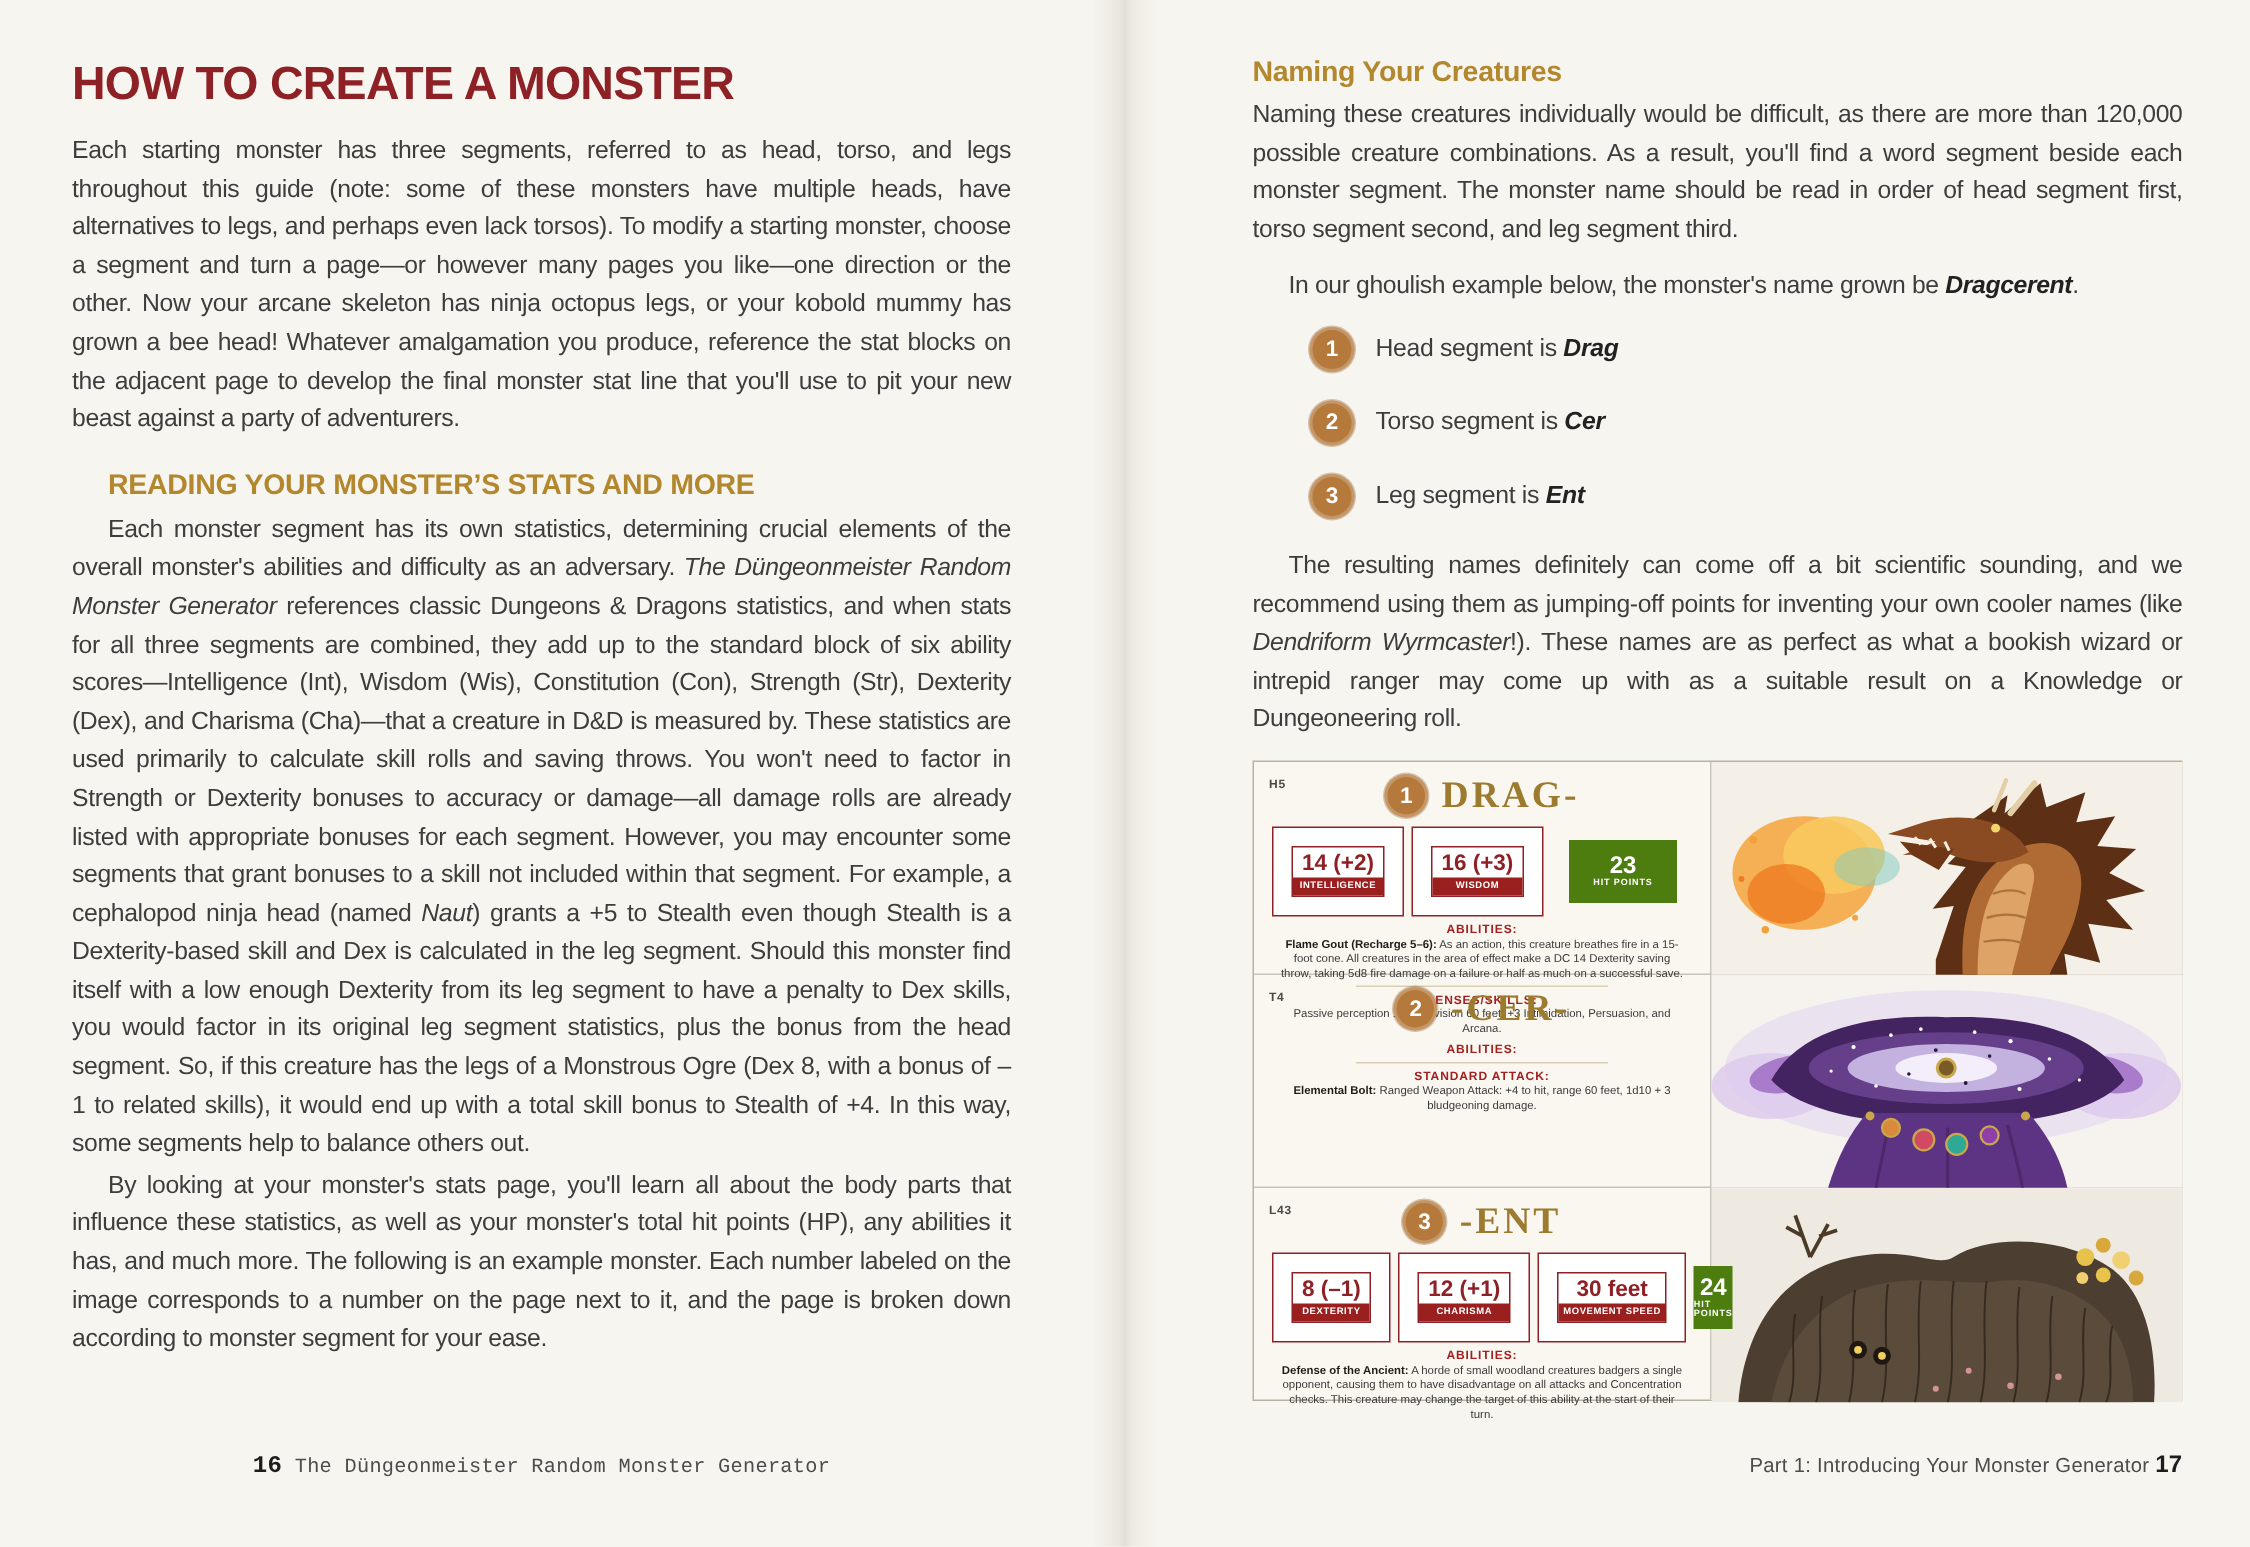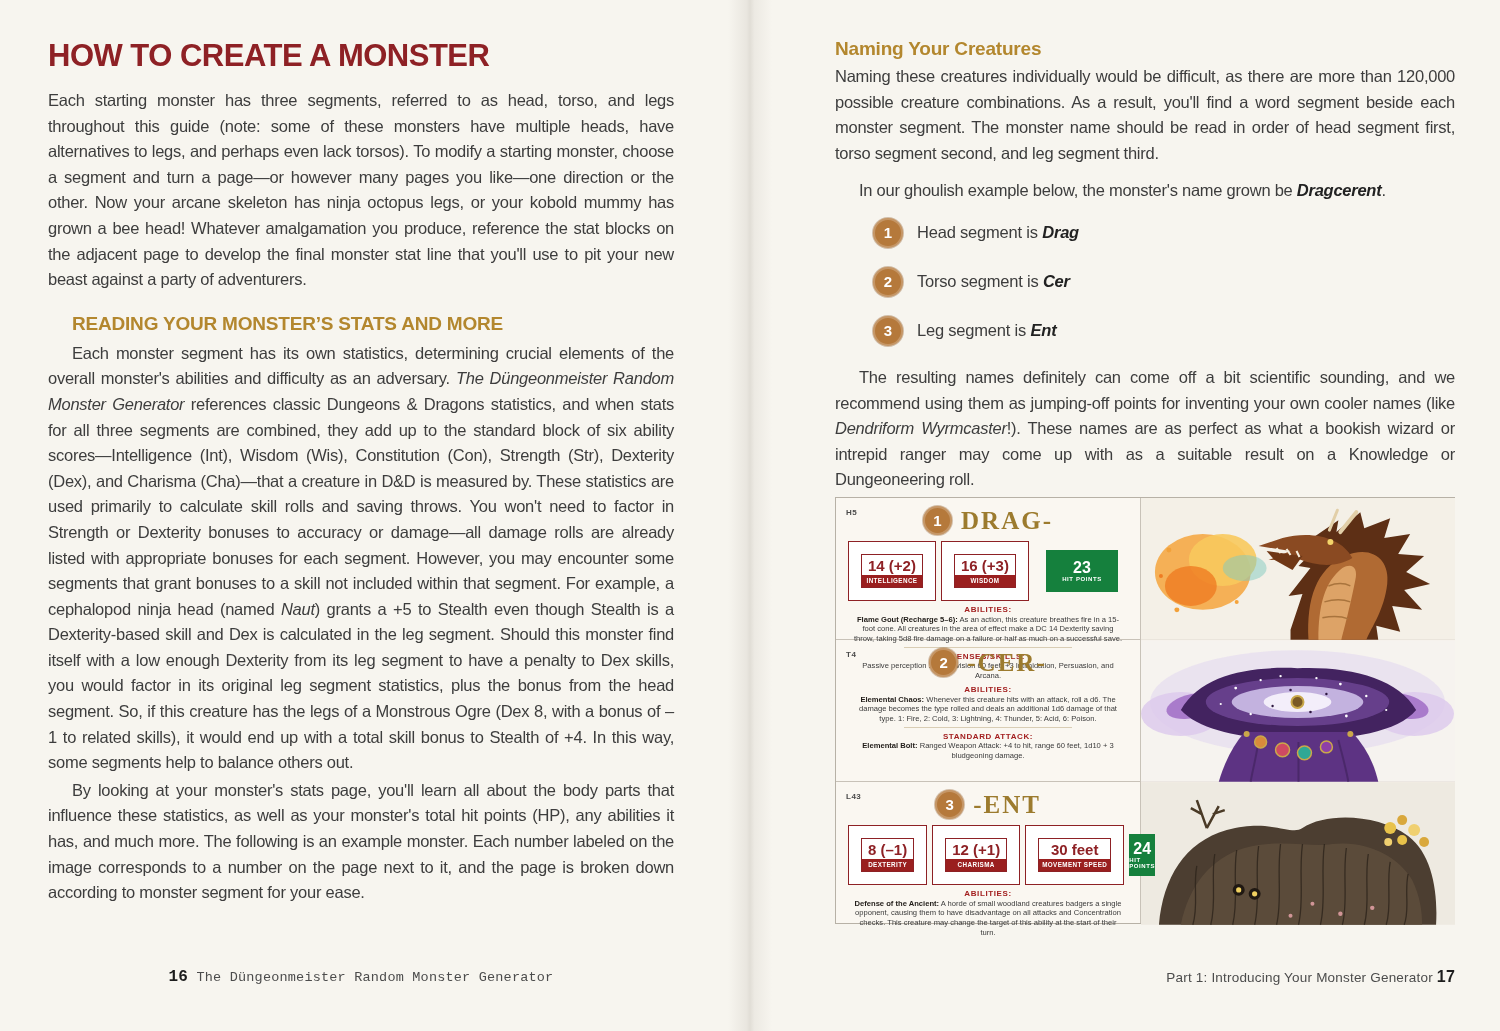--- a/index.html
+++ b/index.html
@@ -21,37 +21,37 @@
   p.body.indent{text-indent:24px;}
   .run-i{font-style:italic;}
   .run-bi{font-style:italic;font-weight:bold;color:#222;}
   .bullets{margin:14px 0 6px 38px;}
   .bullet{display:flex;align-items:center;margin-bottom:19px;}
   .ncircle{width:30px;height:30px;border-radius:50%;background:#b5793b;color:#fff;
     display:flex;align-items:center;justify-content:center;font-weight:bold;font-size:15px;flex:0 0 30px;
     box-shadow:inset 0 0 0 2px rgba(255,255,255,.22), 0 0 0 1px rgba(140,90,40,.35);}
   .bullet .btext{margin-left:14px;font-size:16.5px;letter-spacing:-.2px;}
   
-  .example-box{margin-top:4px;width:620px;height:427px;border:1px solid #b7b1a6;background:#faf7f1;
+  .example-box{margin-top:14px;width:620px;height:427px;border:1px solid #b7b1a6;background:#faf7f1;
     display:flex;box-sizing:border-box;}
   .stats-col{width:304px;flex:0 0 304px;}
   .art-col{flex:1;border-left:1px solid #c8c2b8;background:#f4f0e7;}
   .srow{position:relative;height:142px;box-sizing:border-box;border-bottom:1px solid #c8c2b8;padding:5px 8px 0 8px;}
   .srow:last-child,.aband:last-child{border-bottom:none;}
   .scode{position:absolute;left:10px;top:10px;font-size:8px;font-weight:bold;color:#4a4a4a;letter-spacing:.5px;}
   .rowhead{display:flex;align-items:center;justify-content:center;gap:9px;height:36px;}
   .rowhead .ncircle{width:29px;height:29px;font-size:15px;flex:0 0 29px;}
   .bname{font-family:"Liberation Serif",serif;font-weight:bold;font-size:25px;color:#9c7b2e;letter-spacing:2px;}
   .statsline{display:flex;align-items:center;gap:5px;margin:2px 0 0 4px;}
   .statbox{border:1px solid #8e2125;background:#fff;padding:12px;}
   .statbox .inner{border:1px solid #8e2125;}
   .statbox .val{font-size:15px;font-weight:bold;color:#8e2125;text-align:center;padding:2px 6px 1px 6px;white-space:nowrap;}
   .statbox .lbl{background:#9a1f1f;color:#fff;font-size:6.3px;font-weight:bold;text-align:center;
     letter-spacing:.4px;padding:2.5px 3px;white-space:nowrap;}
-  .hpbox{margin-left:auto;margin-right:14px;width:72px;height:42px;background:#15803d;color:#fff;
+  .hpbox{margin-left:auto;margin-right:14px;width:72px;height:42px;background:#4d7c0f;color:#fff;
     display:flex;flex-direction:column;align-items:center;justify-content:center;}
   .hpbox .hpv{font-size:16px;font-weight:bold;line-height:17px;}
   .hpbox .hpl{font-size:6px;font-weight:bold;letter-spacing:.6px;}
   .abil{margin-top:4px;text-align:center;font-size:7.6px;line-height:9.7px;color:#3a3a3a;padding:0 8px;}
   .abhead{color:#a32020;font-weight:bold;font-size:8px;letter-spacing:.6px;}
   .ablead{font-weight:bold;color:#201c18;}
   .abdivider{width:58%;margin:3px auto 2px auto;border-top:1px solid #d9cdb4;height:0;}
   .aband{height:142px;box-sizing:border-box;border-bottom:1px solid #c8c2b8;}
   .aband svg{display:block;}
   
@@ -132,21 +132,20 @@
           </div>
         </div>
         <div class="srow">
           <div class="scode">T4</div>
           <div class="rowhead">
             <span class="ncircle">2</span>
             <span class="bname">-CER-</span>
           </div>
           <div class="abil">
             <div class="abhead">ABILITIES:</div>
-            <div><span class="ablead">Elemental Chaos:</span><span> Whenever this creature hits with an attack, roll a d6. The damage becomes the type rolled and deals an additional 1d6 damage of that type. 1: Fire, 2: Cold, 3: Lightning, 4: Thunder, 5: Acid, 6: Poison.</span></div>
           </div>
           <div class="abdivider"></div>
           <div class="abil">
             <div class="abhead">STANDARD ATTACK:</div>
             <div><span class="ablead">Elemental Bolt:</span><span> Ranged Weapon Attack: +4 to hit, range 60 feet, 1d10 + 3 bludgeoning damage.</span></div>
           </div>
         </div>
         <div class="srow">
           <div class="scode">L43</div>
           <div class="rowhead">

